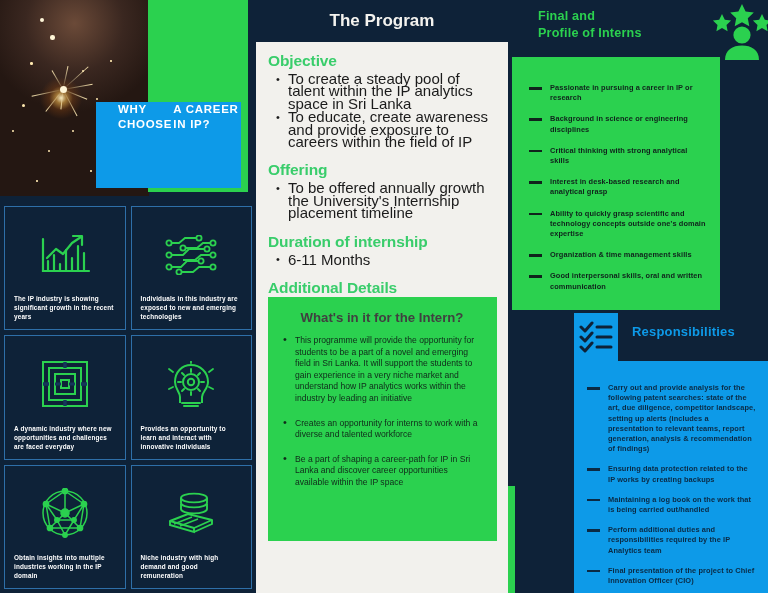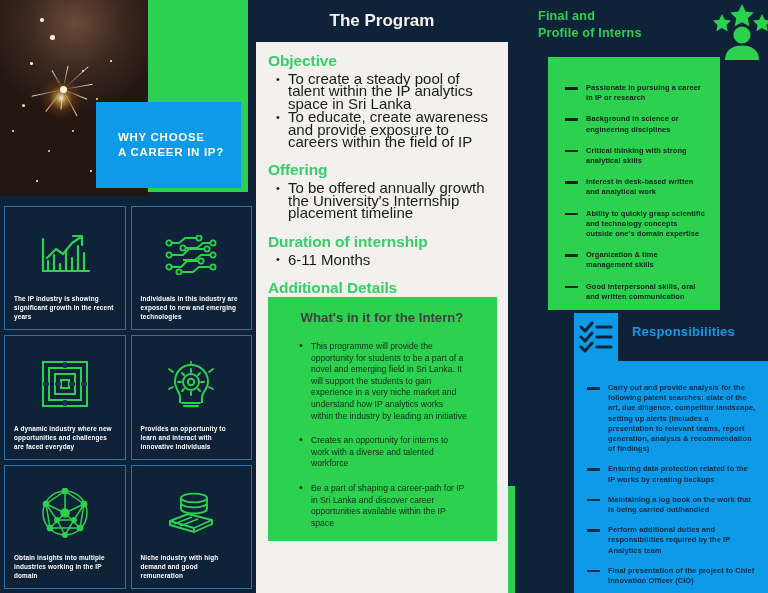--- a/index.html
+++ b/index.html
@@ -31,22 +31,22 @@
     height: 1px; transform-origin: left center;
   }
 
   .green-block {
     position: absolute; left: 148px; top: 0; width: 100px; height: 192px;
     background: #2bd14f;
   }
   .why-panel {
     position: absolute; left: 96px; top: 102px; width: 145px; height: 86px;
     background: #0d9ae8;
-    display: flex; flex-direction: column; justify-content: flex-end;
-    padding: 0 0 28px 22px;
+    display: flex; flex-direction: row; justify-content: flex-end;
+    padding: 0 0 0 22px;
   }
   .why-panel .l {
     color: #ffffff; font-weight: bold; font-size: 11.5px;
     letter-spacing: 0.7px; line-height: 15px;
   }
 
   
   .card-grid {
     position: absolute; left: 4px; top: 206px; width: 248px; height: 383px;
     display: grid; grid-template-columns: 1fr 1fr; grid-template-rows: 1fr 1fr 1fr;
@@ -95,21 +95,21 @@
 
   .intern-box {
     position: absolute; left: 12px; top: 297px; width: 229px; height: 244px;
     background: #2bd14f;
     padding: 13px 14px 0 13px;
   }
   .intern-title {
     color: #404040; font-size: 13.2px; font-weight: bold; text-align: center;
     margin-bottom: 10px;
   }
-  ul.gpts { list-style: none; margin: 16px; padding: 0; }
+  ul.gpts { list-style: none; margin: 0; padding: 0; }
   ul.gpts li {
     position: relative; padding-left: 14px; margin-bottom: 13px;
     color: #102a1a; font-size: 8.6px; line-height: 11.6px;
   }
   ul.gpts li::before {
     content: "\2022"; position: absolute; left: 2px; top: -1px;
     font-size: 11px; color: #102a1a;
   }
 
   
@@ -117,22 +117,22 @@
 
   .skills-head { position: absolute; left: 18px; top: 4px; width: 240px; height: 50px; }
   .skills-title {
     position: absolute; left: 12px; top: 4px;
     color: #2bd14f; font-size: 12.6px; font-weight: bold; line-height: 16.5px;
     letter-spacing: 0.2px;
   }
   .skills-av { position: absolute; left: 186px; top: 0px; }
 
   .skills-panel {
-    position: absolute; left: 4px; top: 57px; width: 172px; height: 253px;
-    background: #2bd14f; padding: 26px 14px 0 14px; margin-left: 36px;
+    position: absolute; left: 4px; top: 57px; width: 208px; height: 253px;
+    background: #2bd14f; padding: 26px 14px 0 14px;
   }
   ul.dash { list-style: none; margin: 0; padding: 0; }
   ul.dash li {
     position: relative; padding-left: 24px; margin-bottom: 11px;
     font-size: 7.4px; font-weight: bold; line-height: 10.2px;
     letter-spacing: 0.1px;
   }
   ul.dash li::before {
     content: ""; position: absolute; left: 3px; top: 4px;
     width: 13px; height: 2.5px; background: #10231c;
@@ -360,21 +360,21 @@
           <path d="M13 56 C13 46 20.6 41.5 30 41.5 C39.4 41.5 47 46 47 56 Z"></path>
         </svg>
       </div>
     </div>
 
     <div class="skills-panel">
       <ul class="dash">
         <li>Passionate in pursuing a career in IP or research</li>
         <li>Background in science or engineering disciplines</li>
         <li>Critical thinking with strong analytical skills</li>
-        <li>Interest in desk-based written and analytical work</li>
+        <li>Interest in desk-based research and analytical grasp</li>
         <li>Ability to quickly grasp scientific and technology concepts outside one's domain expertise</li>
         <li>Organization &amp; time management skills</li>
         <li>Good interpersonal skills, oral and written communication</li>
       </ul>
     </div>
 
     <div class="resp-iconbox">
       <svg width="34" height="32" viewBox="0 0 34 32" fill="none" stroke="#0e2238" stroke-width="3" stroke-linecap="round" stroke-linejoin="round">
         <path d="M2 6 L6 10 L13 2"></path>
         <path d="M2 16 L6 20 L13 12"></path>

